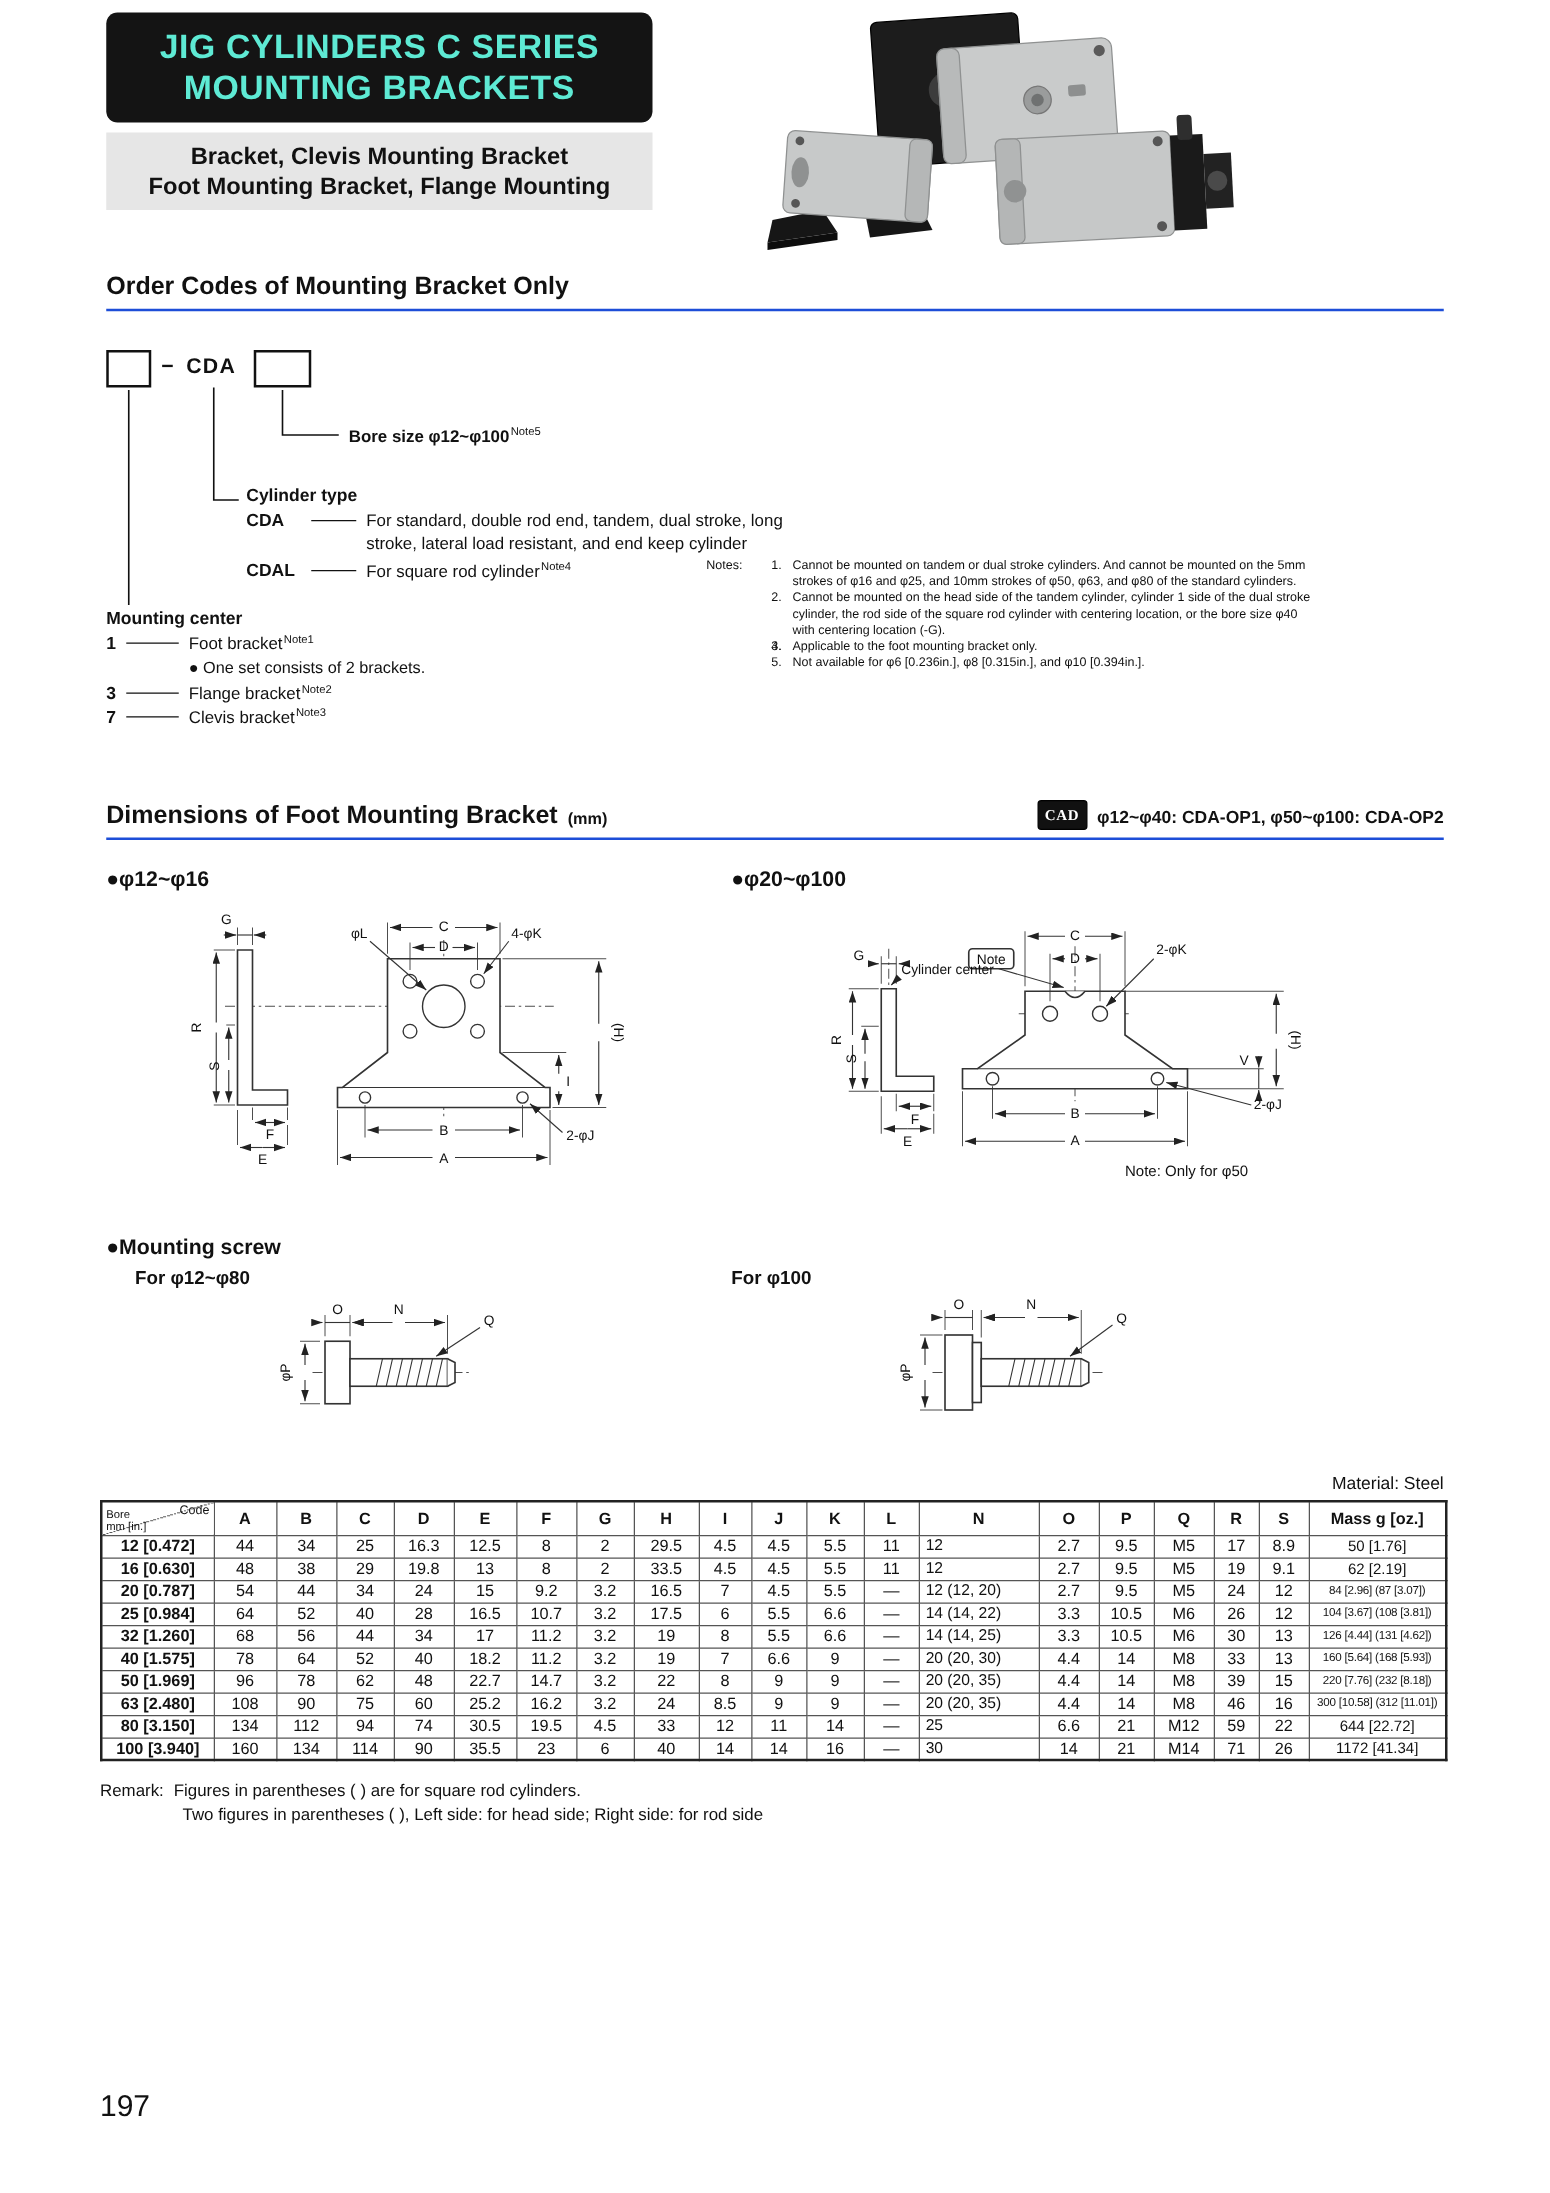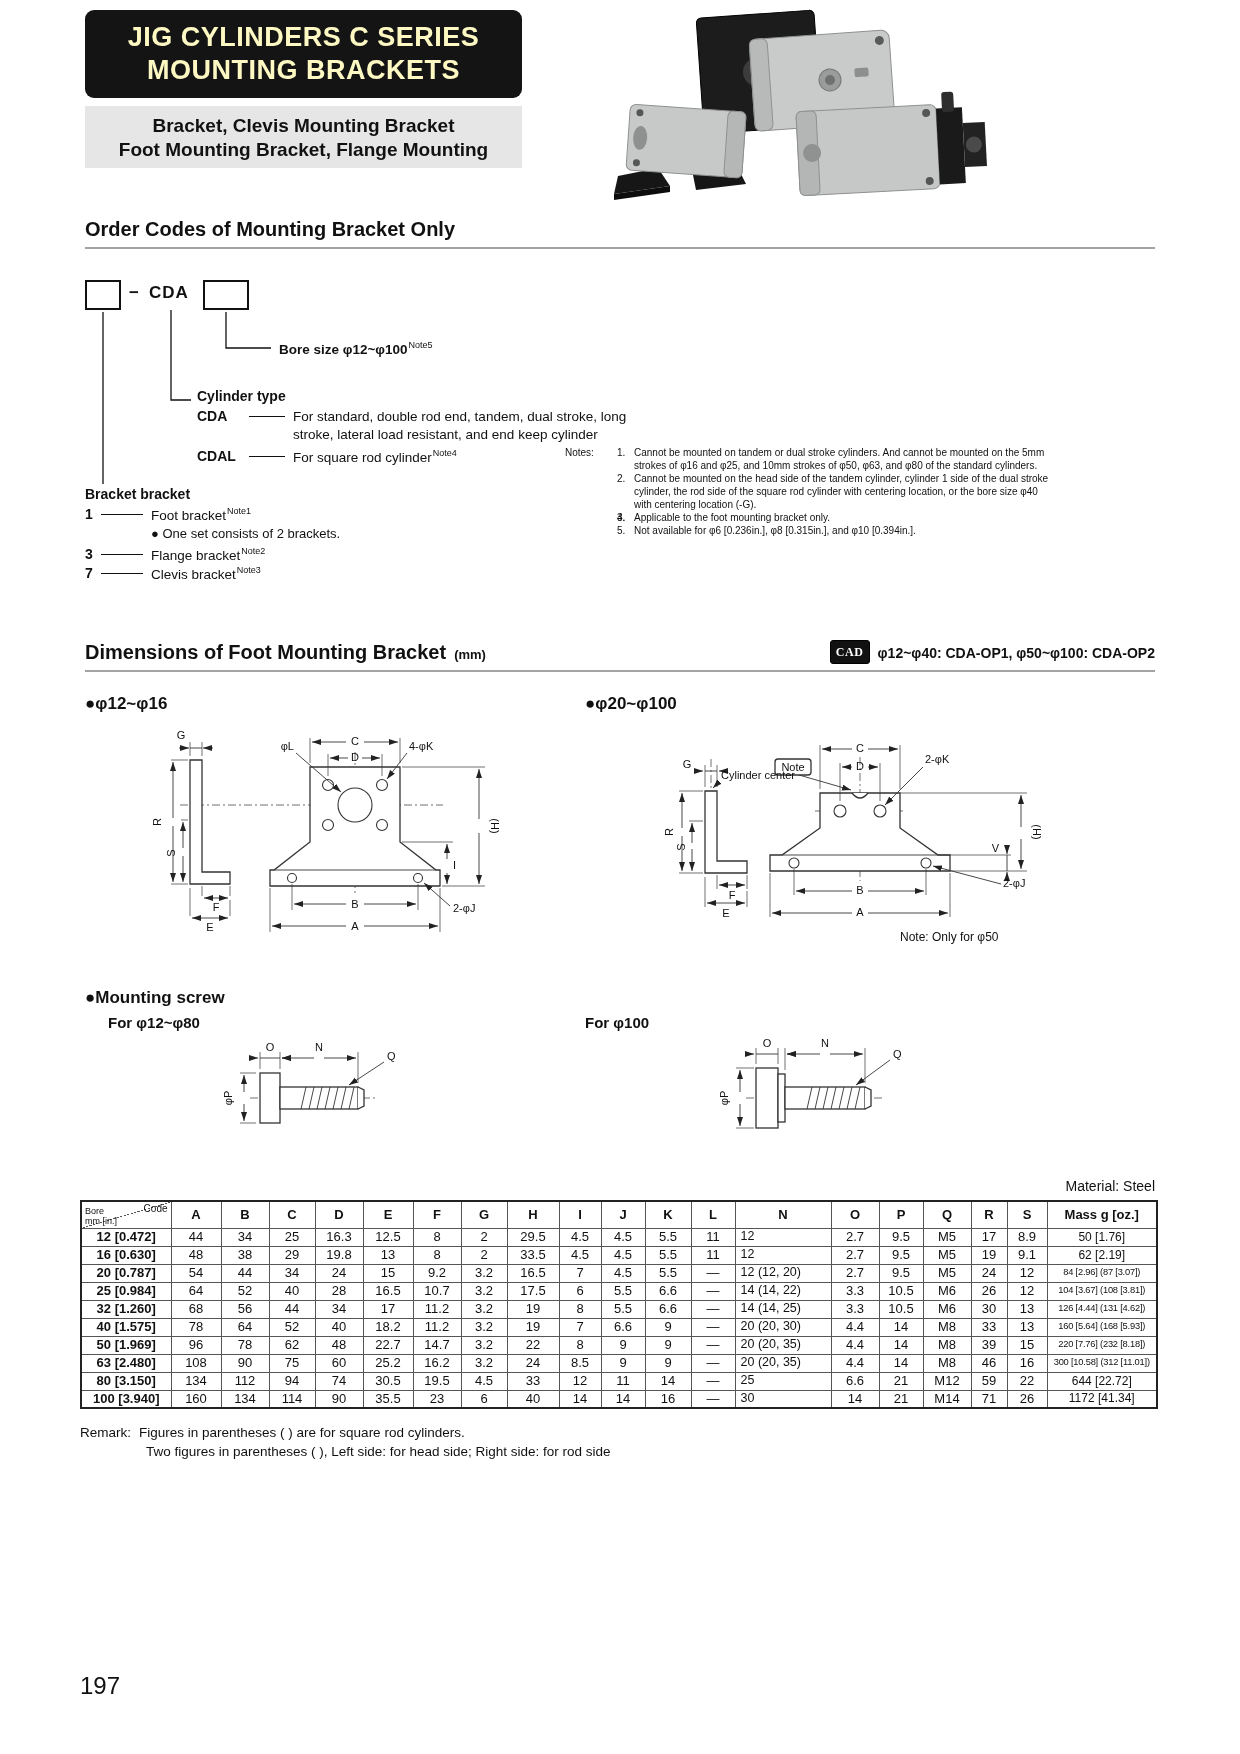--- a/index.html
+++ b/index.html
@@ -1,26 +1,26 @@
 <!DOCTYPE html>
 <html><head>
 <meta charset="utf-8">
 <style>
   * { margin:0; padding:0; box-sizing:border-box; }
   html,body { background:#fff; }
   body { font-family:"Liberation Sans", sans-serif; color:#111; }
   .page { position:relative; width:1240px; height:1754px; background:#fff; overflow:hidden; }
 
   
-  .title-box { position:absolute; left:85px; top:10px; width:437px; height:88px; background:#141414; border-radius:9px; color:#fef9c3; text-align:center; padding-top:11px; }
+  .title-box { position:absolute; left:85px; top:10px; width:437px; height:88px; background:#141414; border-radius:9px; color:#5eead4; text-align:center; padding-top:11px; }
   .title-box .t1, .title-box .t2 { font-size:27px; font-weight:bold; letter-spacing:.5px; line-height:1.22; }
   .subtitle-box { position:absolute; left:85px; top:106px; width:437px; height:62px; background:#e6e6e6; text-align:center; padding-top:8px; font-size:19px; font-weight:bold; line-height:1.28; }
 
   
-  .sec-heading { position:absolute; left:85px; width:1070px; border-bottom:2px solid #a3a3a3; padding-bottom:6px; font-size:20px; font-weight:bold; }
+  .sec-heading { position:absolute; left:85px; width:1070px; border-bottom:2px solid #1d4ed8; padding-bottom:6px; font-size:20px; font-weight:bold; }
   #sec1 { top:218px; }
   #sec2 { top:640px; display:flex; align-items:flex-end; gap:8px; }
   .h-unit { font-size:13px; padding-bottom:2px; font-weight:bold; }
   .h-spacer { flex:1; }
   .cad-badge { width:40px; height:24px; background:#111; color:#fff; display:flex; align-items:center; justify-content:center; border-radius:3px; border:1px solid #000; }
   .cad-text { font-size:12px; font-weight:bold; letter-spacing:.5px;font-family:Liberation Serif, serif; }
   .cad-note { font-size:14px; font-weight:bold; padding-bottom:3px; }
 
   
   .order-diagram { position:absolute; left:85px; top:270px; width:1070px; height:380px; }
@@ -161,21 +161,21 @@
         <span class="ct-desc">For standard, double rod end, tandem, dual stroke, long stroke, lateral load resistant, and end keep cylinder</span>
       </div>
       <div class="ct-row">
         <span class="ct-code">CDAL</span>
         <span class="leader"></span>
         <span class="ct-desc"><span>For square rod cylinder</span><sup class="nref">Note4</sup></span>
       </div>
     </div>
 
     <div class="mb-block">
-      <div class="blk-heading">Bracket bracket</div>
+      <div class="blk-heading">Mounting center</div>
       <div class="mb-row">
         <span class="mb-code">1</span>
         <span class="leader"></span>
         <span class="mb-desc"><span>Foot bracket</span><sup class="nref">Note1</sup></span>
       </div>
       <div class="mb-extra">● One set consists of 2 brackets.</div>
       <div class="mb-row">
         <span class="mb-code">3</span>
         <span class="leader"></span>
         <span class="mb-desc"><span>Flange bracket</span><sup class="nref">Note2</sup></span>

